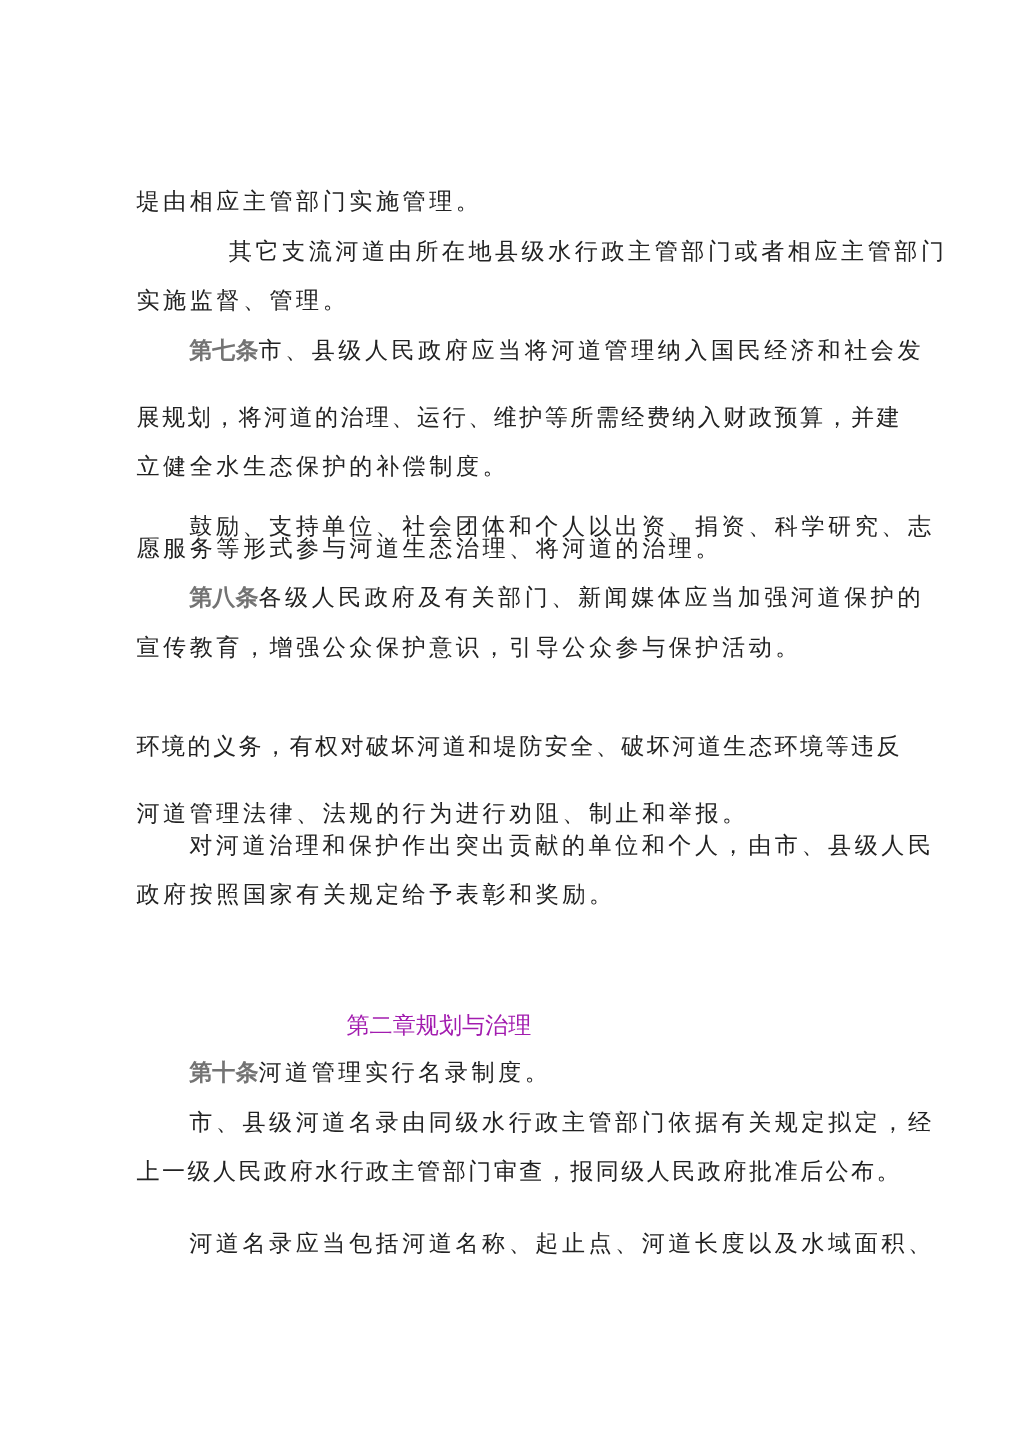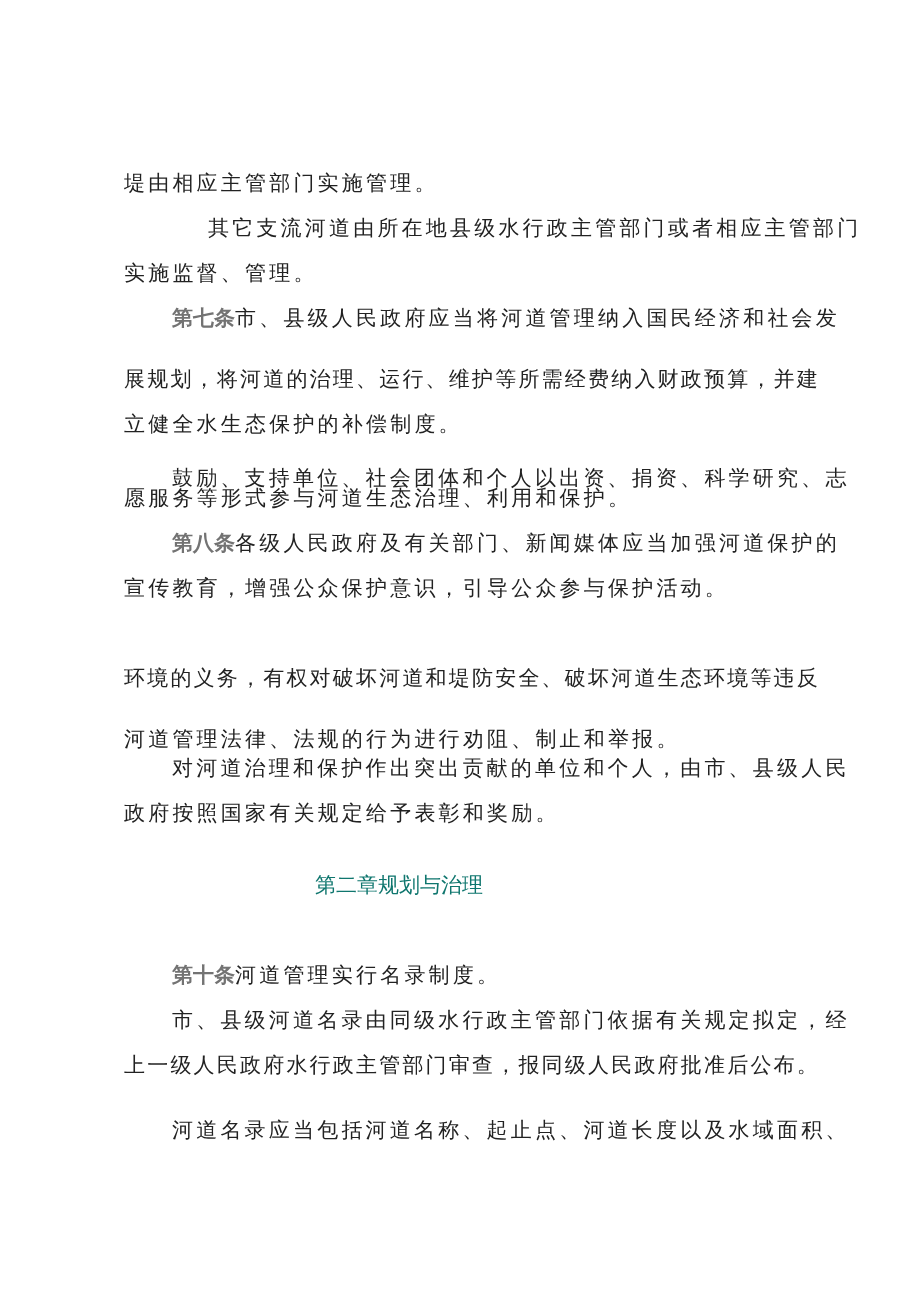--- a/index.html
+++ b/index.html
@@ -49,21 +49,22 @@
     }
     .chapter-heading {
       position: absolute;
       left: 0;
       width: 798px;
       text-align: center;
       font-size: 21px;
       line-height: 30px;
       font-weight: normal;
       letter-spacing: 0px;
-      color: #0f766e;
+      color: #a21caf;
+      margin-top: 47px;
     }
   </style>
 </head>
 <body>
 
 <div class="page">
 
   <div class="line" style="top:168px;">
     <span>堤由相应主管部门实施管理。</span>
   </div>
@@ -82,21 +83,21 @@
     <span>展规划，将河道的治理、运行、维护等所需经费纳入财政预算，并建</span>
   </div>
   <div class="line" style="top:393px;margin-top:16px;">
     <span>立健全水生态保护的补偿制度。</span>
   </div>
 
   <div class="line indent" style="top:438px;margin-top:25px;">
     <span>鼓励、支持单位、社会团体和个人以出资、捐资、科学研究、志</span>
   </div>
   <div class="line" style="top:483px;">
-    <span>愿服务等形式参与河道生态治理、利用和保护。</span>
+    <span>愿服务等形式参与河道生态治理、将河道的治理。</span>
   </div>
 
   <div class="line indent" style="top:528px;">
     <span class="article-label">第八条</span><span>各级人民政府及有关部门、新闻媒体应当加强河道保护的</span>
   </div>
   <div class="line" style="top:573px;">
     <span>宣传教育，增强公众保护意识，引导公众参与保护活动。</span>
   </div>
 
   <div class="line tight" style="top:663px;">

